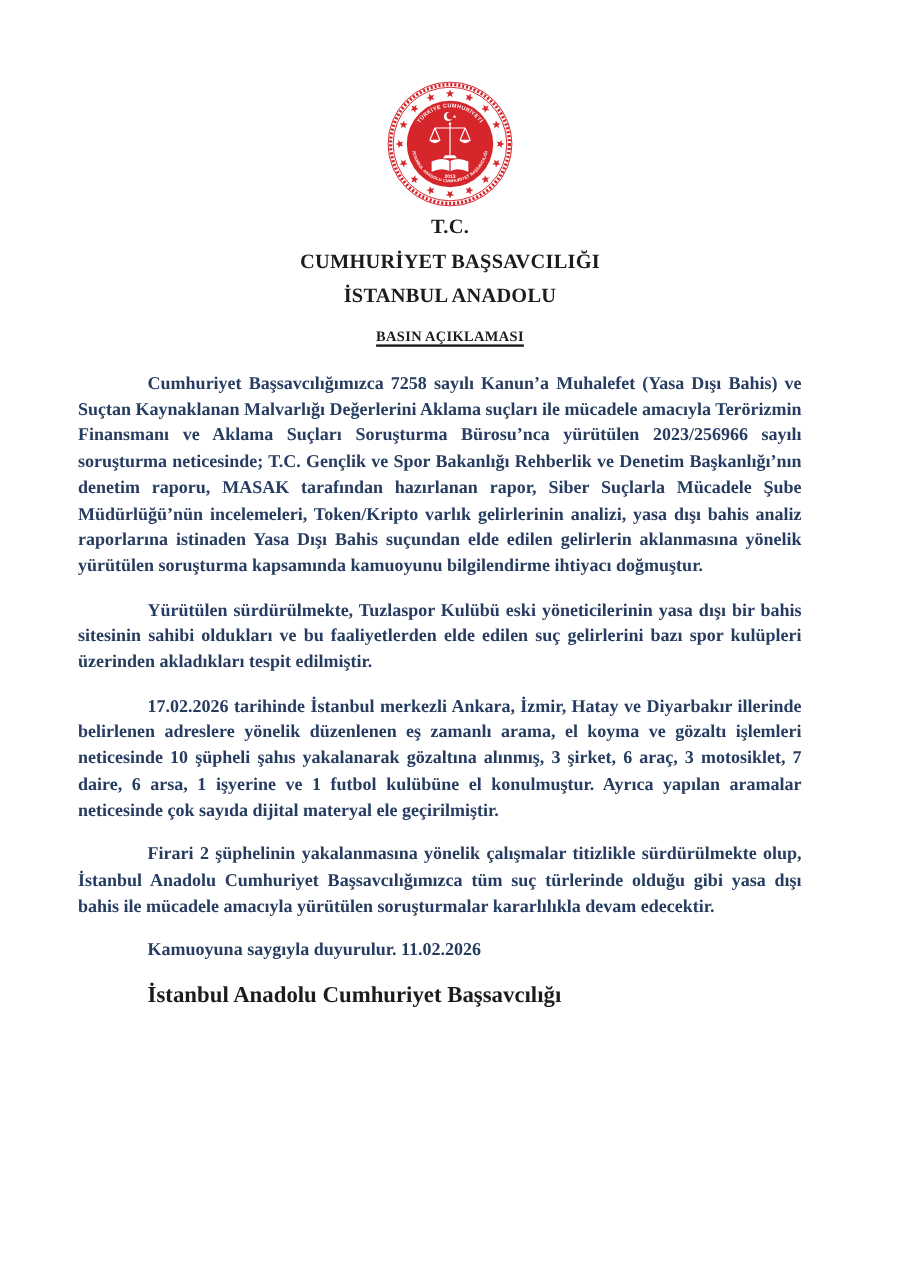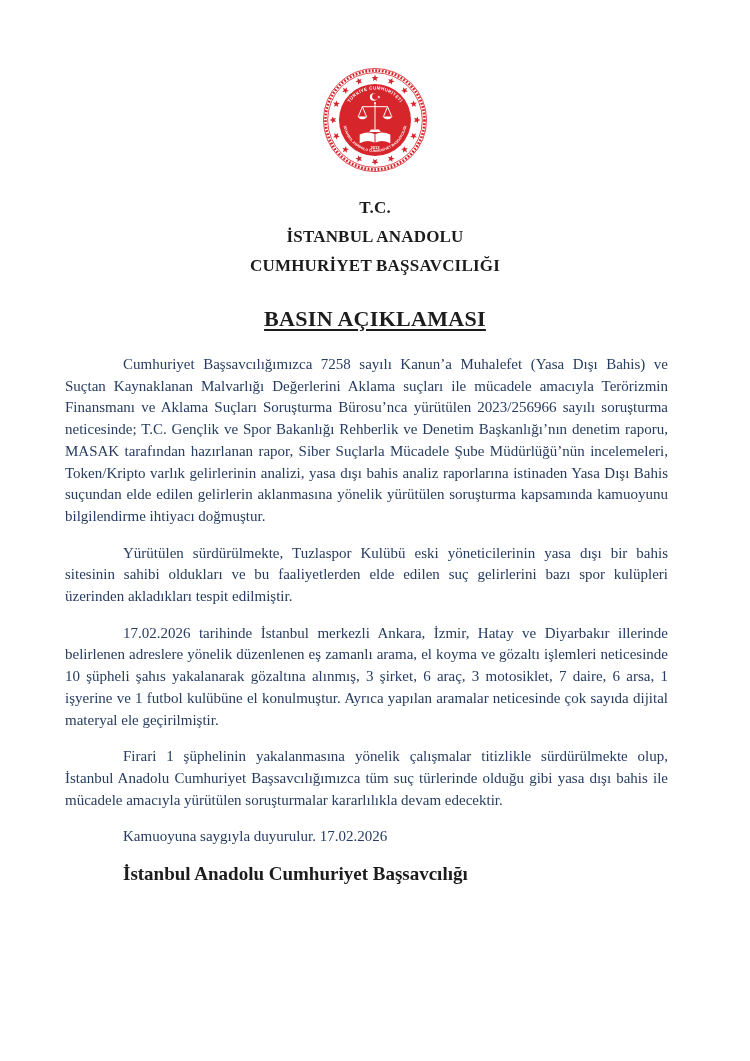--- a/index.html
+++ b/index.html
@@ -13,37 +13,38 @@
   .page{
     width:750px;height:1061px;background:var(--page-bg);
     position:relative;overflow:hidden;
     font-family:"Liberation Serif","DejaVu Serif",serif;
   }
   .emblem-wrap{
     width:108px;height:108px;margin:66px auto 0 auto;
   }
   .emblem-wrap svg{display:block;width:108px;height:108px;}
   .doc-header{
-    margin-top:19px;text-align:center;color:var(--heading-text);
+    text-align:center;color:var(--heading-text);
     font-weight:bold;font-size:17px;line-height:29px;letter-spacing:.2px;
   }
   .doc-subject{
-    margin-top:26px;text-align:center;color:var(--heading-text);
-    font-weight:bold;font-size:22px;letter-spacing:.3px;
+    margin-top:12px;text-align:center;color:var(--heading-text);
+    font-weight:bold;font-size:12px;letter-spacing:.3px;
     text-decoration:underline;text-decoration-thickness:1.6px;text-underline-offset:3px;
   }
   .doc-body{
     margin:22px 82px 0 65px;
     color:var(--body-text);
     font-size:15px;line-height:21.7px;
   }
   .doc-body p{
     margin:0 0 15px 0;
     text-align:justify;
     text-indent:58px;
+    font-weight:bold;
   }
   .closing-line{
     margin:0;color:var(--body-text);font-size:15px;line-height:21.7px;
     text-indent:58px;text-align:left;
   }
   .signature-line{
     margin:31px 0 0 0;color:var(--heading-text);font-size:19px;line-height:21.7px;
     font-weight:bold;text-align:right;
   }
   .emblem-rope{stroke:var(--emblem-red);fill:none;}
@@ -123,28 +124,28 @@
       <text x="60" y="91.8" text-anchor="middle" class="arc-text" font-size="4.6">2013</text>
 
       <text class="arc-text" font-size="3.8" letter-spacing="0.12" text-anchor="middle">
         <textPath href="#bottom-arc" startOffset="50%">İSTANBUL ANADOLU CUMHURİYET BAŞSAVCILIĞI</textPath>
       </text>
     </svg>
   </div>
 
   <div class="doc-header">
     <div>T.C.</div>
+    <div>CUMHURİYET BAŞSAVCILIĞI</div>
     <div>İSTANBUL ANADOLU</div>
-    <div>CUMHURİYET BAŞSAVCILIĞI</div>
   </div>
 
   <div class="doc-subject">BASIN AÇIKLAMASI</div>
 
   <div class="doc-body">
     <p>Cumhuriyet Başsavcılığımızca 7258 sayılı Kanun’a Muhalefet (Yasa Dışı Bahis) ve Suçtan Kaynaklanan Malvarlığı Değerlerini Aklama suçları ile mücadele amacıyla Terörizmin Finansmanı ve Aklama Suçları Soruşturma Bürosu’nca yürütülen 2023/256966 sayılı soruşturma neticesinde; T.C. Gençlik ve Spor Bakanlığı  Rehberlik ve Denetim Başkanlığı’nın denetim raporu, MASAK tarafından hazırlanan rapor, Siber Suçlarla Mücadele Şube Müdürlüğü’nün incelemeleri, Token/Kripto varlık gelirlerinin analizi, yasa dışı bahis analiz raporlarına istinaden Yasa Dışı Bahis suçundan elde edilen gelirlerin aklanmasına yönelik yürütülen soruşturma kapsamında kamuoyunu bilgilendirme ihtiyacı doğmuştur.</p>
     <p>Yürütülen sürdürülmekte, Tuzlaspor Kulübü eski yöneticilerinin yasa dışı bir bahis sitesinin sahibi oldukları ve bu faaliyetlerden elde edilen suç gelirlerini bazı spor kulüpleri üzerinden akladıkları tespit edilmiştir.</p>
     <p>17.02.2026 tarihinde İstanbul merkezli Ankara, İzmir, Hatay ve Diyarbakır illerinde belirlenen adreslere yönelik düzenlenen eş zamanlı arama, el koyma ve gözaltı işlemleri neticesinde 10 şüpheli şahıs yakalanarak gözaltına alınmış, 3 şirket, 6 araç, 3 motosiklet, 7 daire, 6 arsa, 1 işyerine ve 1 futbol kulübüne el konulmuştur. Ayrıca yapılan aramalar neticesinde çok sayıda dijital materyal ele geçirilmiştir.</p>
-    <p>Firari 1 şüphelinin yakalanmasına yönelik çalışmalar titizlikle sürdürülmekte olup, İstanbul Anadolu Cumhuriyet Başsavcılığımızca tüm suç türlerinde olduğu gibi yasa dışı bahis ile mücadele amacıyla yürütülen soruşturmalar kararlılıkla devam edecektir.</p>
-    <p class="closing-line">Kamuoyuna saygıyla duyurulur. 17.02.2026</p>
+    <p>Firari 2 şüphelinin yakalanmasına yönelik çalışmalar titizlikle sürdürülmekte olup, İstanbul Anadolu Cumhuriyet Başsavcılığımızca tüm suç türlerinde olduğu gibi yasa dışı bahis ile mücadele amacıyla yürütülen soruşturmalar kararlılıkla devam edecektir.</p>
+    <p class="closing-line">Kamuoyuna saygıyla duyurulur. 11.02.2026</p>
     <p class="signature-line">İstanbul Anadolu Cumhuriyet Başsavcılığı</p>
   </div>
 
 </div>
 
 </body></html>

